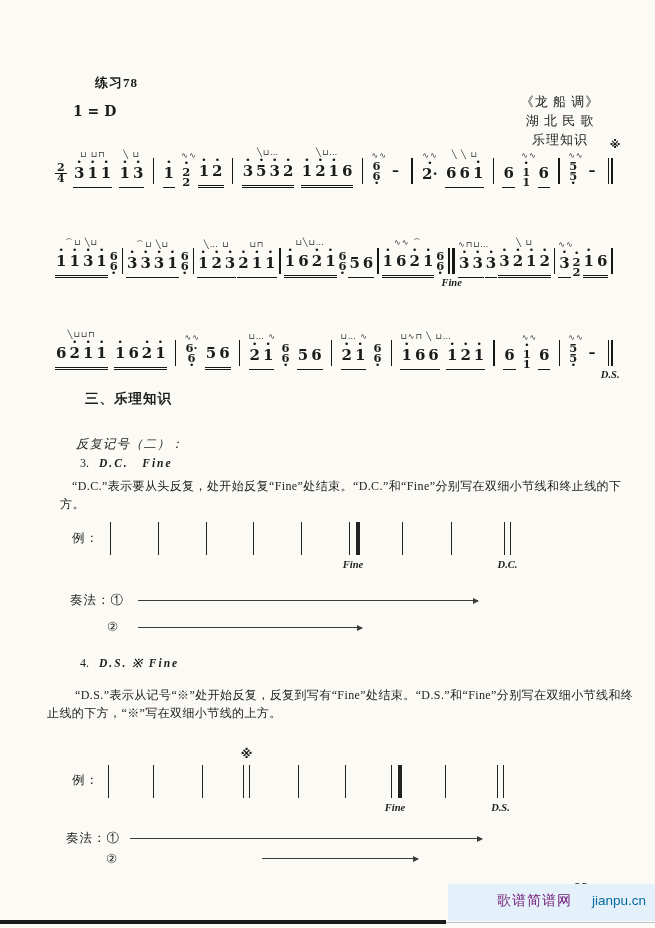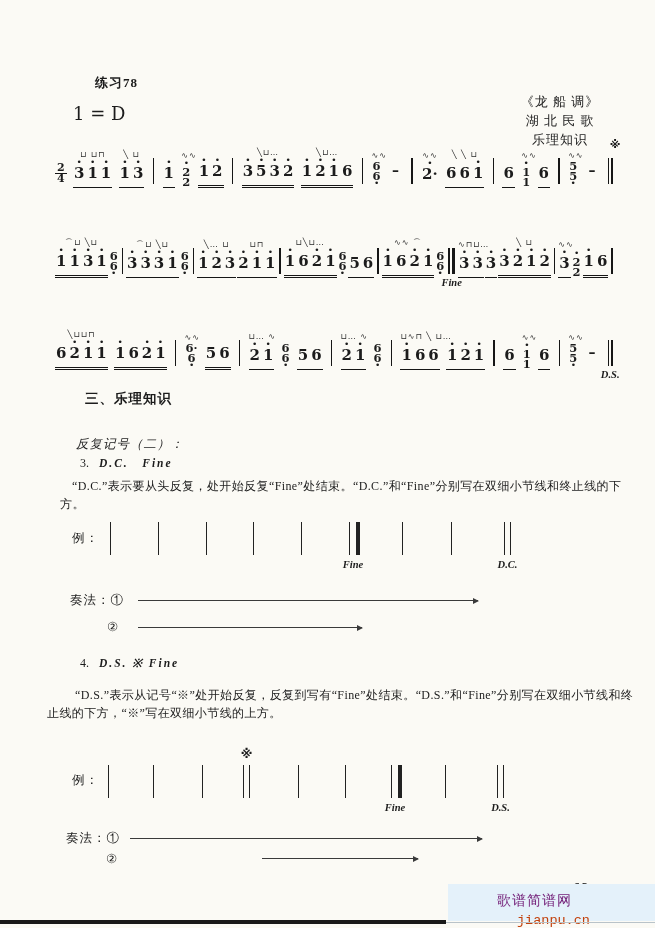--- a/index.html
+++ b/index.html
@@ -2,21 +2,21 @@
 <html><head>
 <meta charset="utf-8">
 <style>
   html,body{margin:0;padding:0;}
   body{width:655px;height:928px;background:#fbfaf5;position:relative;overflow:hidden;
        font-family:"Liberation Serif","DejaVu Serif",serif;color:#1c1c1c;}
   .abs{position:absolute;}
 
   
   .ex-label{font-weight:bold;font-size:13px;letter-spacing:1px;}
-  .keysig{font-weight:normal;font-size:18px;font-family:"DejaVu Serif",serif;}
+  .keysig{font-weight:bold;font-size:14px;font-family:"DejaVu Serif",serif;}
   .titleblock{text-align:center;line-height:19px;font-size:13px;letter-spacing:1px;}
 
   
   .mline{position:absolute;left:55px;width:560px;height:46px;display:flex;
          justify-content:space-between;align-items:flex-end;}
   .grp{position:relative;display:inline-flex;align-items:flex-end;gap:3px;padding:0 1px 1px 1px;}
   .grp.u1{border-bottom:1.5px solid #161616;}
   .grp.u2{border-bottom:3px double #161616;}
   .orn{position:absolute;top:-9px;left:0;right:0;text-align:center;font-size:8px;line-height:8px;
        letter-spacing:1px;white-space:nowrap;color:#2a2a2a;font-family:"DejaVu Sans",sans-serif;}
@@ -58,21 +58,21 @@
   .exarrow{position:absolute;height:0;border-top:1px solid #3a3a3a;}
   .exarrow:after{content:'';position:absolute;right:-1px;top:-3.5px;width:0;height:0;
                  border-left:6px solid #3a3a3a;border-top:3px solid transparent;border-bottom:3px solid transparent;}
   .exlabel{font-size:12.5px;letter-spacing:1px;}
   .play{font-size:12.5px;letter-spacing:1px;}
 
   
   .pageno{font:italic bold 13px "Liberation Serif",serif;letter-spacing:2px;}
   .wmband{background:#e4f1fa;}
   .wm-site{color:#701a75;font-size:14px;letter-spacing:1px;}
-  .wm-url{color:#c2410c;font-size:13.5px;font-family:Liberation Mono, monospace;margin-left:20px;}
+  .wm-url{color:#0369a1;font-size:13.5px;font-family:Liberation Sans, sans-serif;margin-left:20px;}
   .rule-black{background:#1a1a1a;}
   .rule-gray{background:#b9c3c9;}
 </style>
 </head>
 <body>
 
 <div class="abs ex-label" style="left:95px;top:74px;text-align:right;">练习78</div>
 <div class="abs keysig" style="left:73px;top:103px;">1 = D</div>
 <div class="abs titleblock" style="left:505px;top:92px;width:110px;">
   <div>《龙 船 调》</div>

